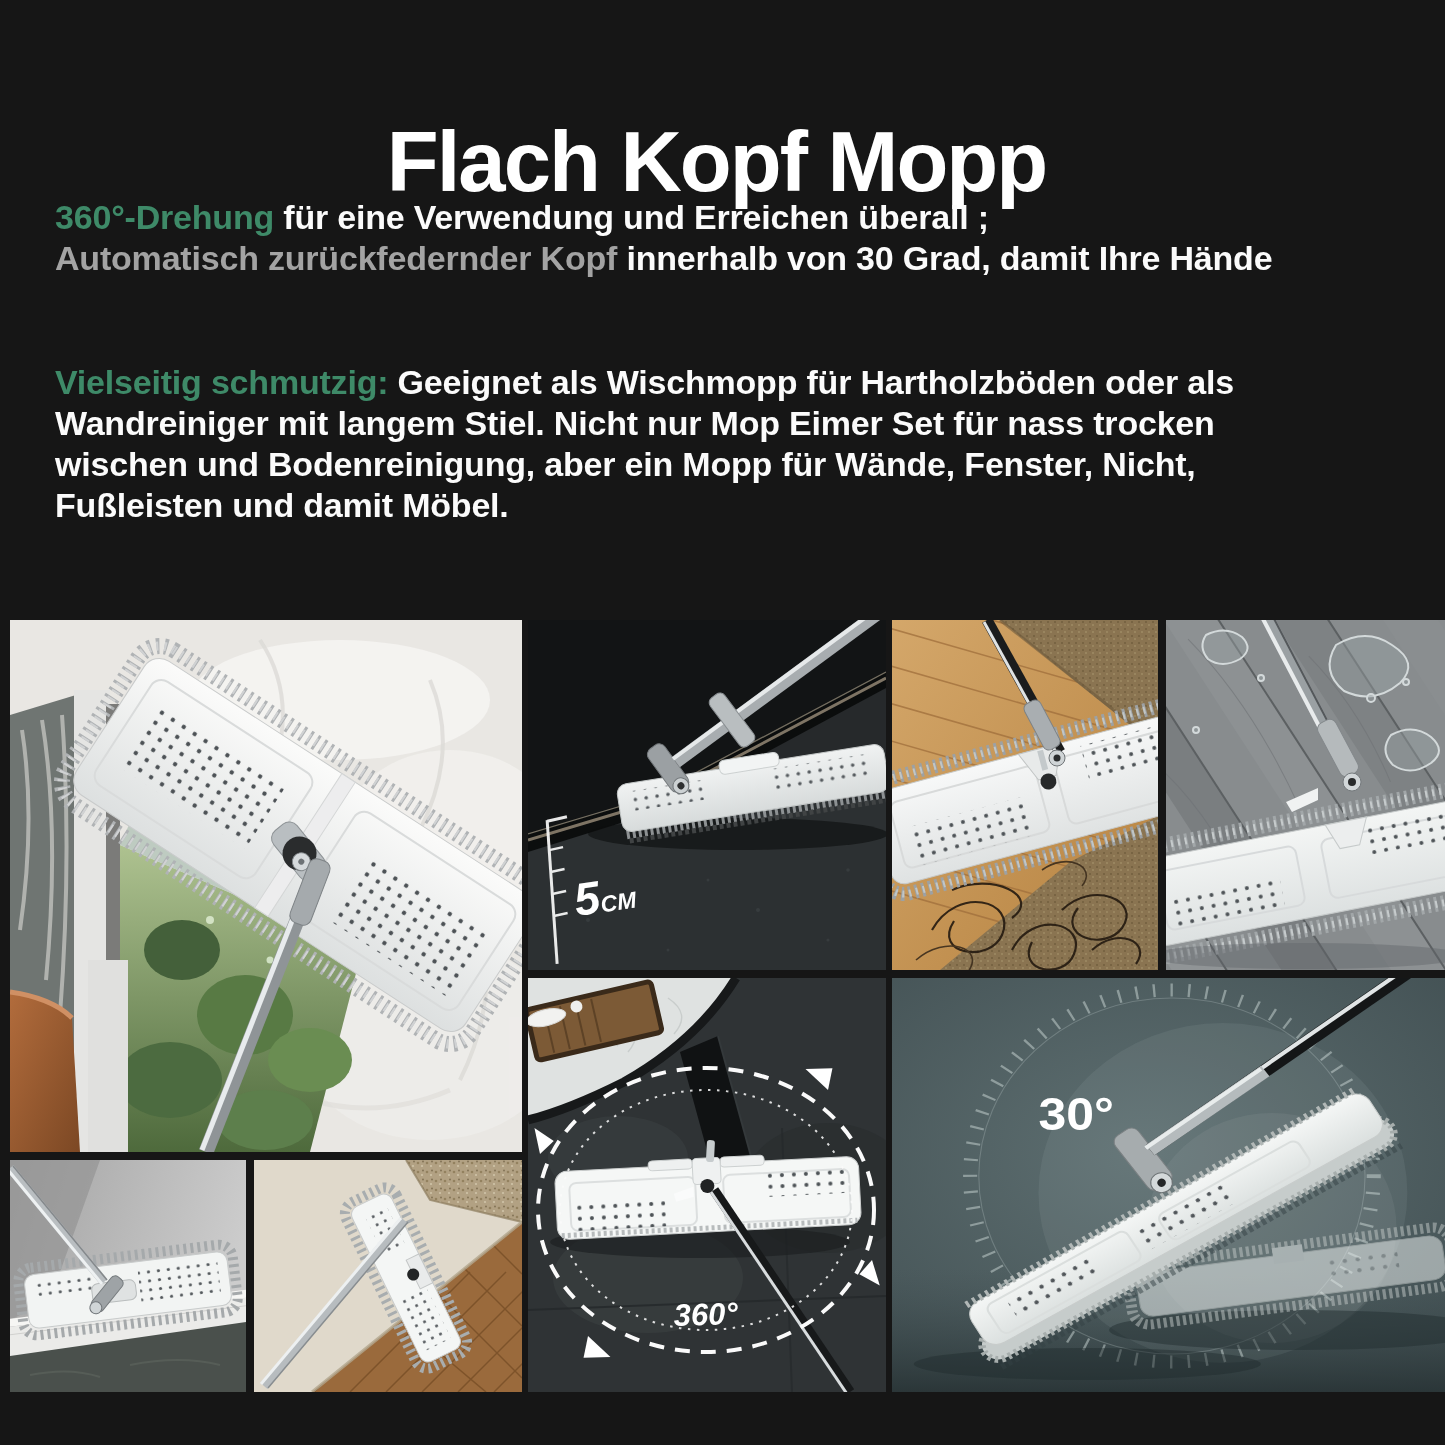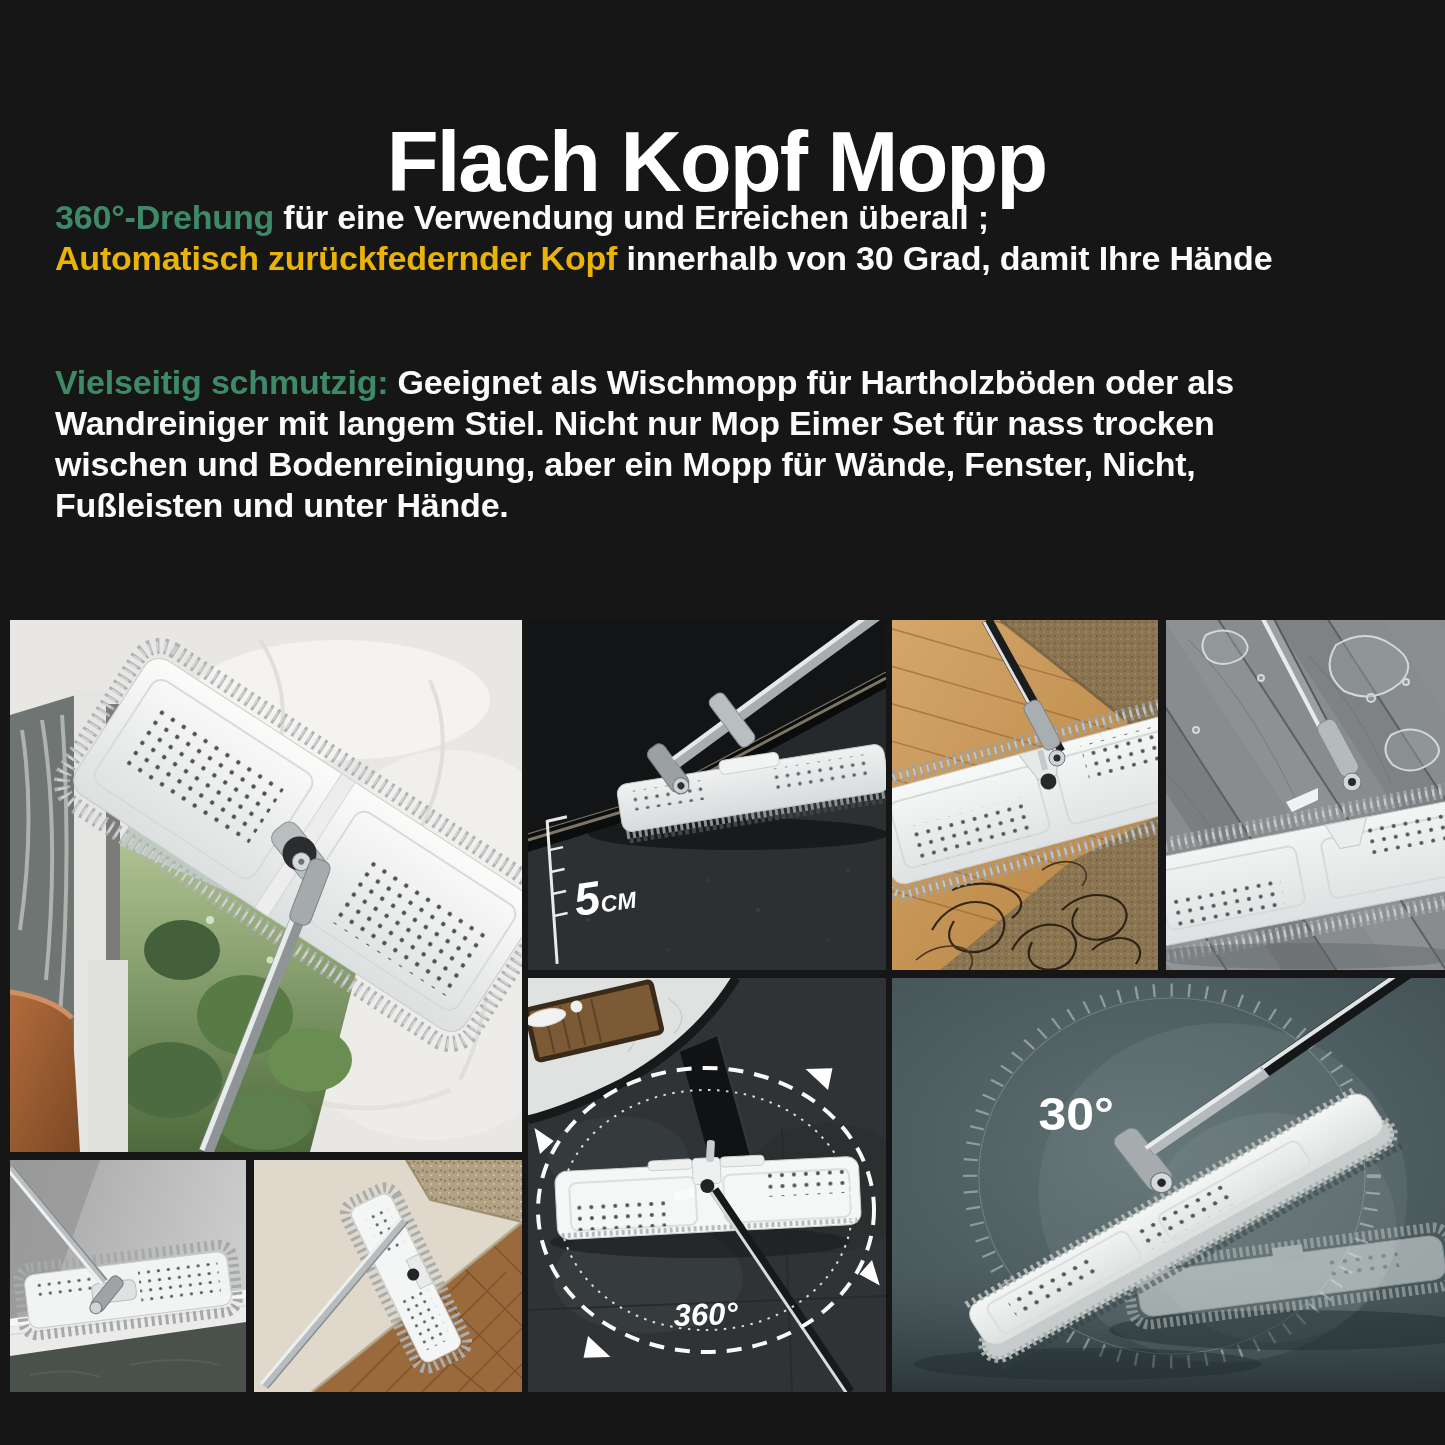--- a/index.html
+++ b/index.html
@@ -24,28 +24,28 @@
   #photo-angle{left:892px;top:978px;width:600px;height:414px;}
   .svg-label{font-family:"Liberation Sans","DejaVu Sans",sans-serif;}
 </style>
 </head>
 <body style="background: rgb(22, 22, 22);">
 
 <h1 class="page-title">Flach Kopf Mopp</h1>
 
 <div class="para" id="intro-paragraph">
   <div><span class="green" style="color: rgb(62, 138, 104);">360°-Drehung</span><span> für eine Verwendung und Erreichen überall ;</span></div>
-  <div><span class="green" style="color: #eab308;">Automatisch zurückfedernder Kopf</span><span> innerhalb von 30 Grad, damit Ihre Hände</span></div>
+  <div><span class="green" style="color: #a3a3a3;">Automatisch zurückfedernder Kopf</span><span> innerhalb von 30 Grad, damit Ihre Hände</span></div>
 </div>
 
 <div class="para" id="versatile-paragraph">
   <div><span class="green" style="color: rgb(62, 138, 104);">Vielseitig schmutzig:</span><span> Geeignet als Wischmopp für Hartholzböden oder als</span></div>
   <div>Wandreiniger mit langem Stiel. Nicht nur Mop Eimer Set für nass trocken</div>
   <div>wischen und Bodenreinigung, aber ein Mopp für Wände, Fenster, Nicht,</div>
-  <div>Fußleisten und unter Hände.</div>
+  <div>Fußleisten und damit Möbel.</div>
 </div>
 
 <figure id="photo-window">
 <svg viewBox="0 0 512 532" preserveAspectRatio="none">
   <defs>
     <linearGradient id="p1v" x1="0" y1="0" x2="0" y2="1">
           <stop offset="0" stop-color="#aec290"></stop>
           <stop offset="1" stop-color="#4e6a3c"></stop>
         </linearGradient>
     <linearGradient id="p1pad" x1="0" y1="0" x2="0" y2="1">

